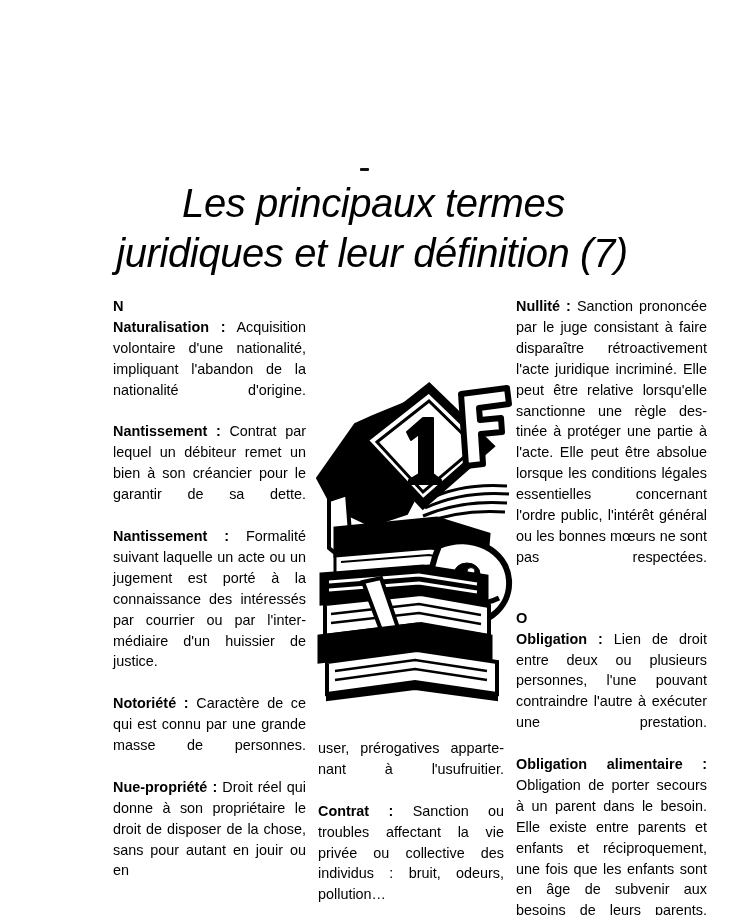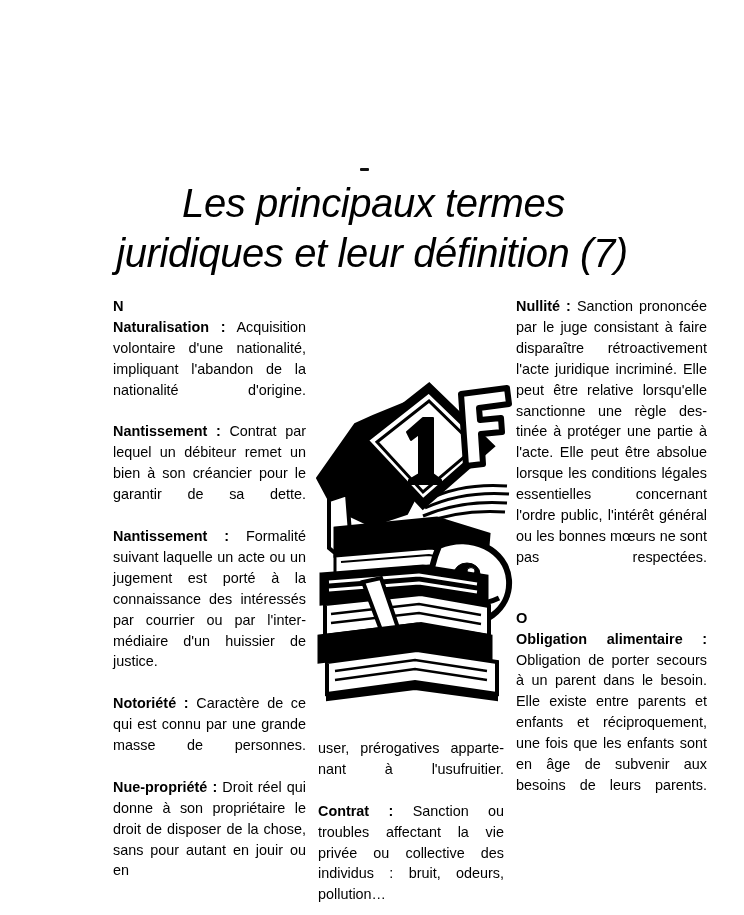--- a/index.html
+++ b/index.html
@@ -181,17 +181,18 @@
   <div class="col-mid">
     <p class="entry">user, prérogatives apparte­nant à l'usufruitier.</p>
     <p class="entry"><span class="term">Contrat :</span><span> Sanction ou troubles affectant la vie privée ou collective des individus : bruit, odeurs, pollution…</span></p>
   </div>
 
   <div class="col col-right">
     <p class="entry"><span class="term">Nullité :</span><span> Sanction pro­noncée par le juge consis­tant à faire disparaître rétroactivement l'acte juri­dique incriminé. Elle peut être relative lorsqu'elle sanctionne une règle des­tinée à protéger une partie à l'acte. Elle peut être absolue lorsque les condi­tions légales essentielles concernant l'ordre public, l'intérêt général ou les bonnes mœurs ne sont pas respectées.</span></p>
 
     <p class="letter-head spaced">O</p>
 
+    <p class="entry"><span class="term">Obligation :</span><span> Lien de droit entre deux ou plusieurs personnes, l'une pouvant contraindre l'autre à exé­cuter une prestation.</span></p>
 
     <p class="entry"><span class="term">Obligation alimentaire :</span><span> Obligation de porter secours à un parent dans le besoin. Elle existe entre parents et enfants et réciproquement, une fois que les enfants sont en âge de subvenir aux besoins de leurs parents.</span></p>
   </div>
 
 </div>
 
 </body></html>

